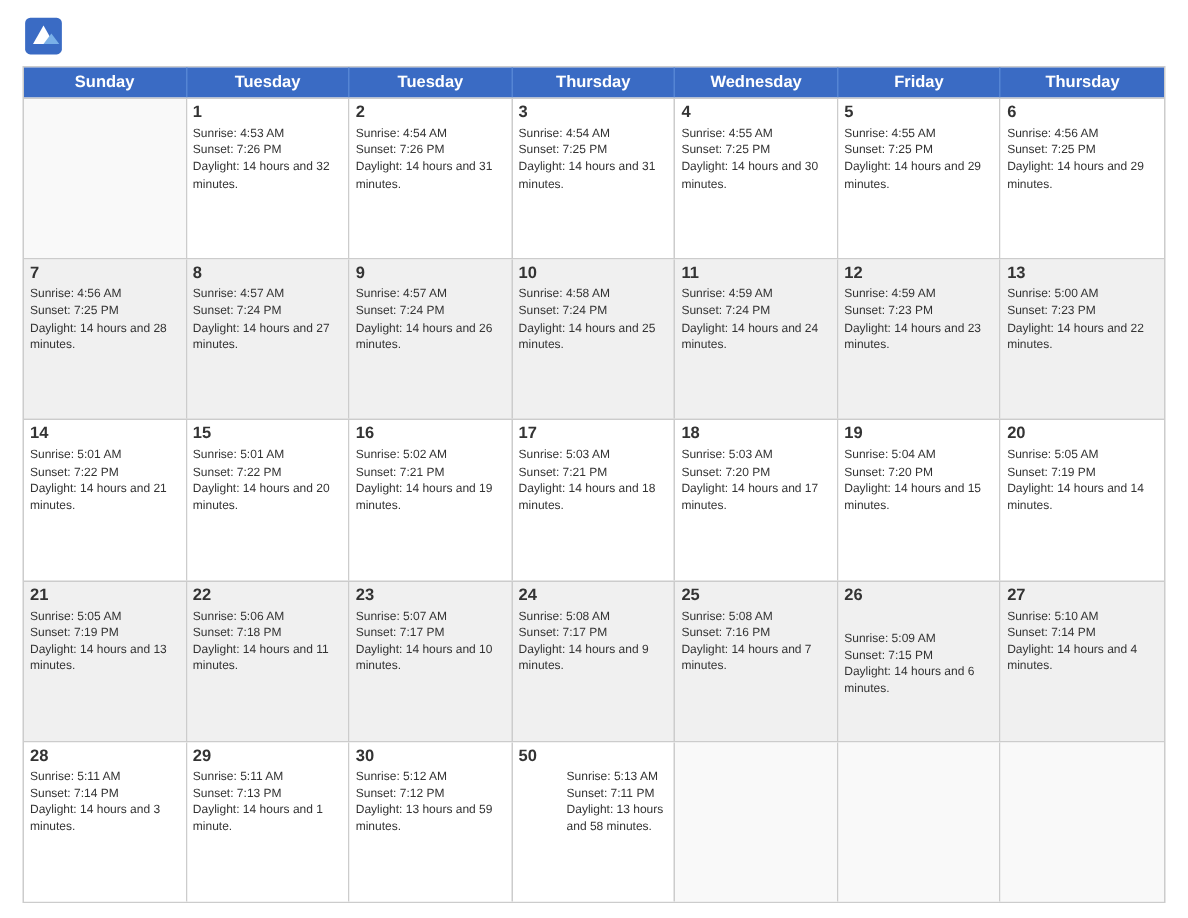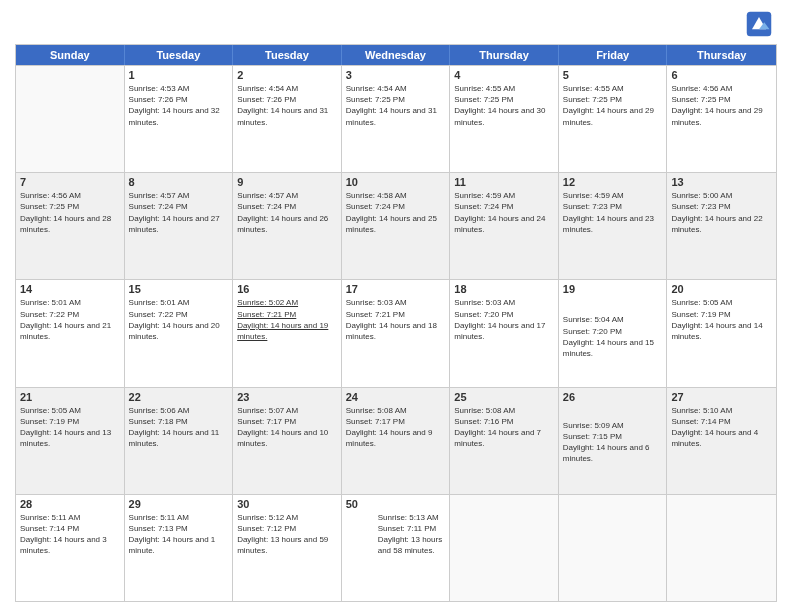--- a/index.html
+++ b/index.html
@@ -9,21 +9,20 @@
       font-family: Arial, sans-serif;
       background: #fff;
       overflow: hidden;
     }
     .page {
       width: 792px;
       height: 612px;
       padding: 10px 15px;
       display: flex;
       flex-direction: column;
-      align-items: flex-end;
     }
     .header {
       display: flex;
       justify-content: space-between;
       align-items: flex-start;
       margin-bottom: 6px;
     }
     .logo {
       display: flex;
       align-items: center;
@@ -139,22 +138,22 @@
       <div class="month-year"></div>
       <div class="location"></div>
     </div>
   </div>
 
   <div class="calendar">
     <div class="cal-header">
     <div class="cal-header-cell">Sunday</div>
         <div class="cal-header-cell">Tuesday</div>
         <div class="cal-header-cell">Tuesday</div>
+        <div class="cal-header-cell">Thursday</div>
         <div class="cal-header-cell">Wednesday</div>
-        <div class="cal-header-cell">Thursday</div>
         <div class="cal-header-cell">Friday</div>
         <div class="cal-header-cell">Thursday</div>
       </div>
     <div class="cal-body">
     <div class="cal-row">
           <div class="cal-cell empty"></div>
           <div class="cal-cell">
             <div class="day-number">1</div>
             <div class="cell-text" style="white-space: pre-line;">Sunrise: 4:53 AM
 Sunset: 7:26 PM
@@ -243,39 +242,39 @@
 Daylight: 14 hours and 21 minutes.</div>
           </div>
           <div class="cal-cell">
             <div class="day-number">15</div>
             <div class="cell-text" style="white-space: pre-line;">Sunrise: 5:01 AM
 Sunset: 7:22 PM
 Daylight: 14 hours and 20 minutes.</div>
           </div>
           <div class="cal-cell">
             <div class="day-number">16</div>
-            <div class="cell-text" style="white-space: pre-line; text-decoration: underline;">Sunrise: 5:02 AM
+            <div class="cell-text" style="white-space: pre-line;">Sunrise: 5:02 AM
 Sunset: 7:21 PM
 Daylight: 14 hours and 19 minutes.</div>
           </div>
           <div class="cal-cell">
             <div class="day-number">17</div>
             <div class="cell-text" style="white-space: pre-line;">Sunrise: 5:03 AM
 Sunset: 7:21 PM
 Daylight: 14 hours and 18 minutes.</div>
           </div>
           <div class="cal-cell">
             <div class="day-number">18</div>
             <div class="cell-text" style="white-space: pre-line;">Sunrise: 5:03 AM
 Sunset: 7:20 PM
 Daylight: 14 hours and 17 minutes.</div>
           </div>
           <div class="cal-cell">
             <div class="day-number">19</div>
-            <div class="cell-text" style="white-space: pre-line; margin-top: 17px;">Sunrise: 5:04 AM
+            <div class="cell-text" style="white-space: pre-line;">Sunrise: 5:04 AM
 Sunset: 7:20 PM
 Daylight: 14 hours and 15 minutes.</div>
           </div>
           <div class="cal-cell">
             <div class="day-number">20</div>
             <div class="cell-text" style="white-space: pre-line;">Sunrise: 5:05 AM
 Sunset: 7:19 PM
 Daylight: 14 hours and 14 minutes.</div>
           </div>
         </div>

